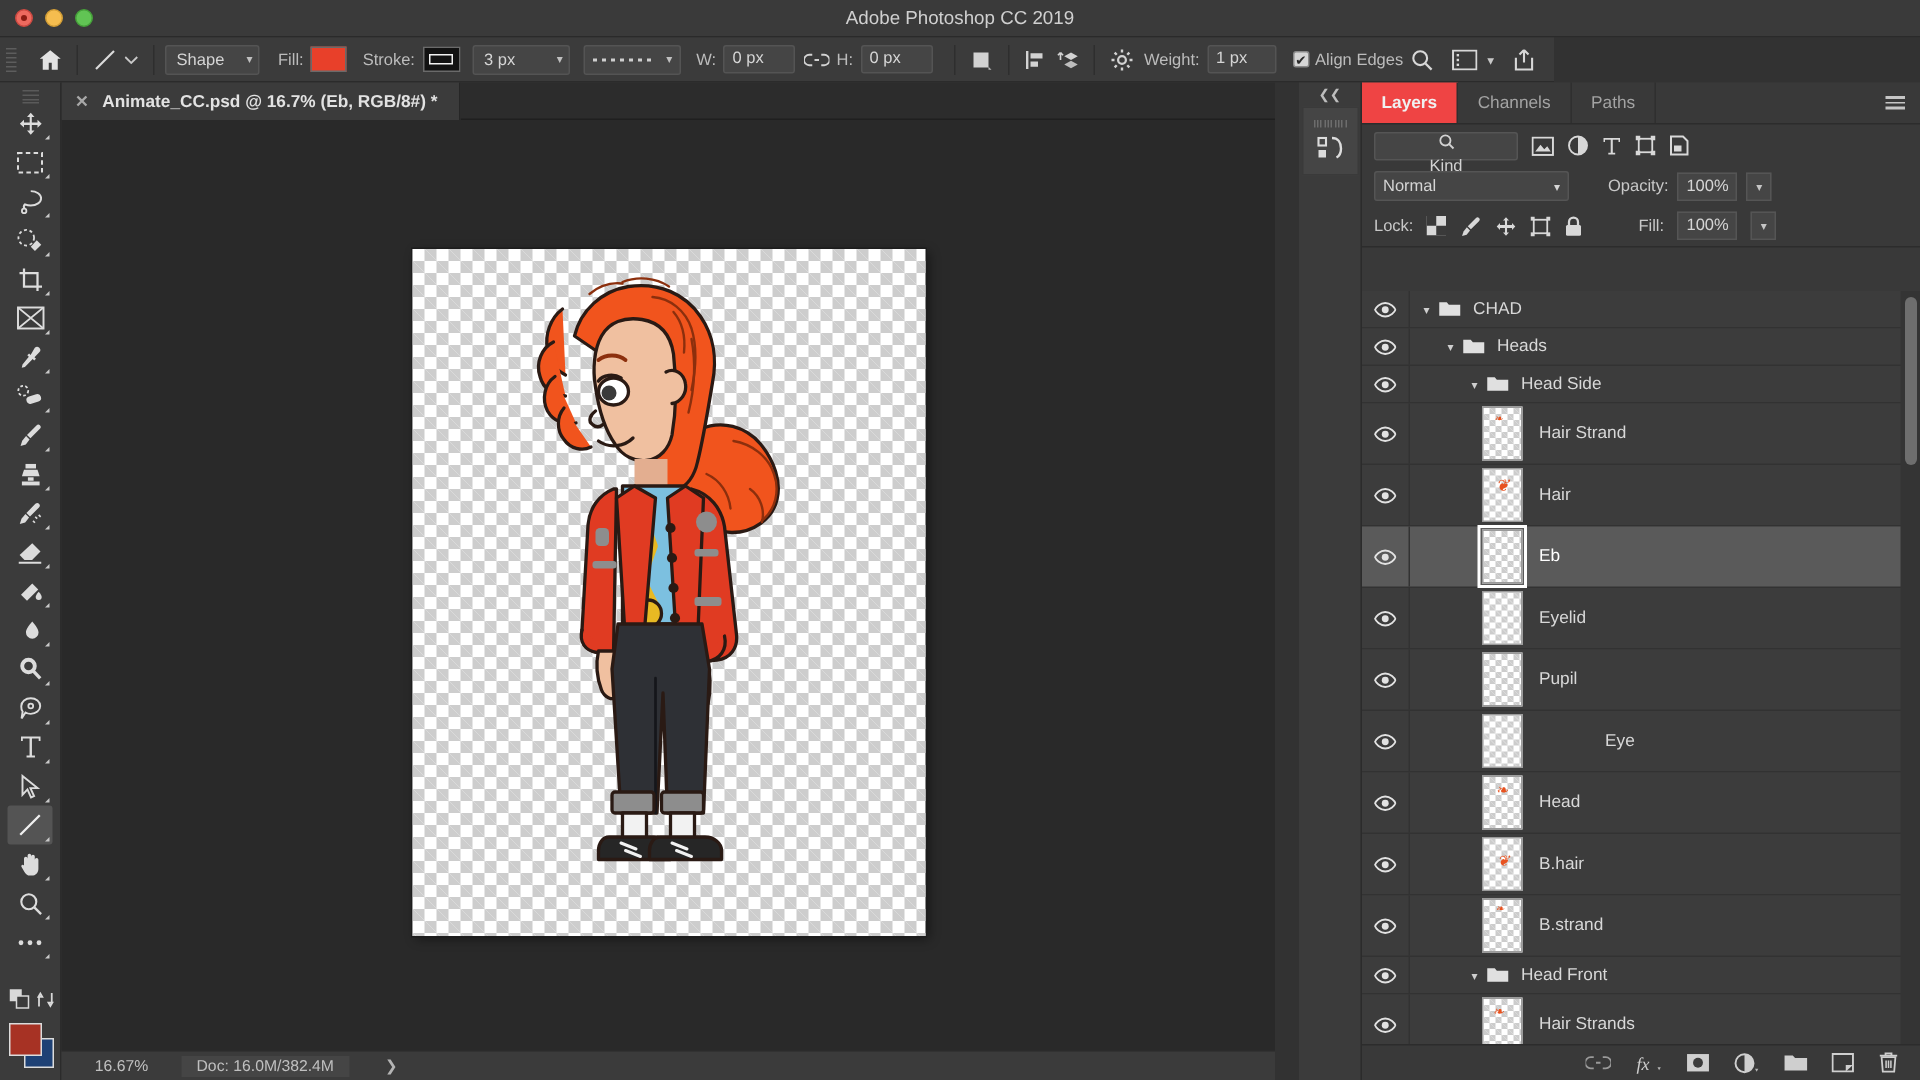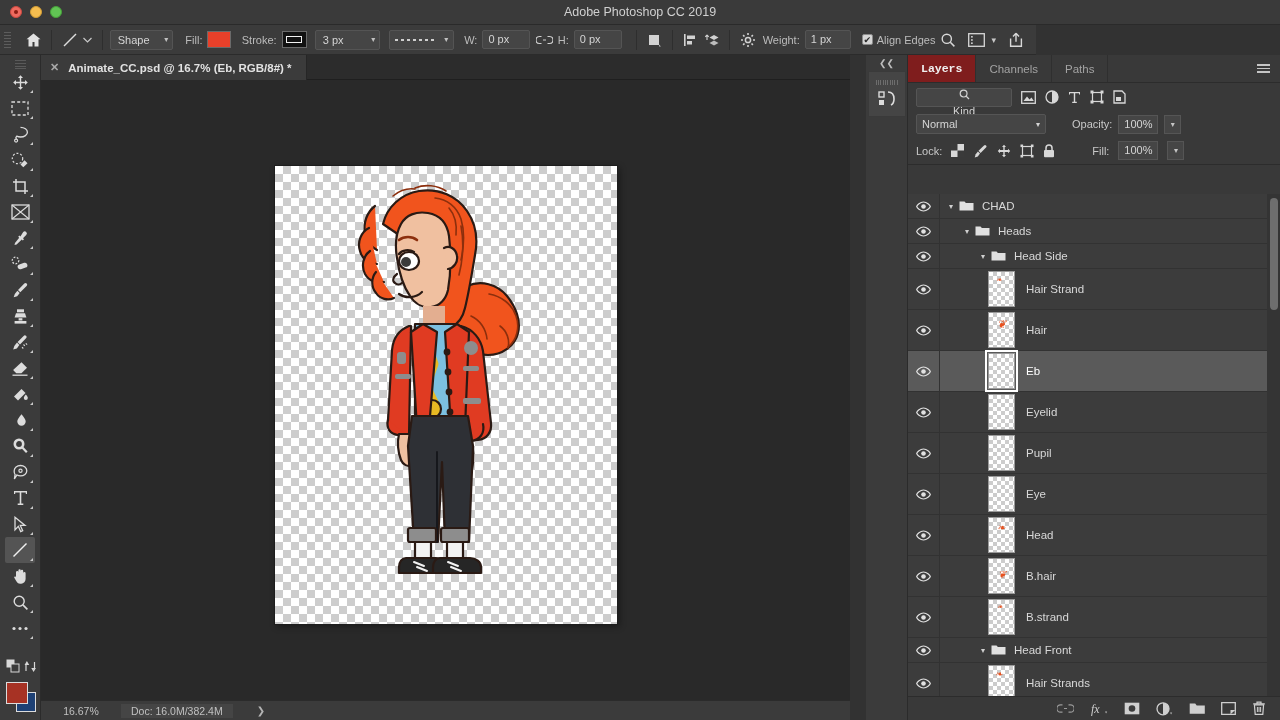--- a/index.html
+++ b/index.html
@@ -153,21 +153,21 @@
   .panel {
     position:absolute; top:55px; left:908px; width:372px; height:665px;
     background:#393939;
   }
   .paneltabs {
     height:28px; background:#393939; display:flex; align-items:stretch;
     border-bottom:1px solid #2c2c2c; position:relative;
   }
   .ptab { padding:0 13px; display:flex; align-items:center;
           font-size:11.5px; color:#a3a3a3; border-right:1px solid #2f2f2f; }
-  .ptab.active { background:#7f1d1d; color:#f0f0f0; font-weight:bold;font-family:Liberation Mono, monospace; }
+  .ptab.active { background:#ef4444; color:#f0f0f0; font-weight:bold; }
   .pmenu { margin-left:auto; padding:0 10px; display:flex;
            flex-direction:column; justify-content:center; gap:2px; }
   .pmenu i { display:block; width:13px; height:1.5px; background:#c5c5c5; }
 
   .filterrow { height:28px; display:flex; align-items:center;
                padding:0 8px; gap:9px; }
   .kindsel { background:#454545; border:1px solid #555; border-radius:2px;
              height:19px; width:96px; display:flex; align-items:center;
              padding:0 5px; gap:5px; color:#d2d2d2;flex-direction:column; }
   .fi { color:#d8d8d8; display:flex; align-items:center; }
@@ -945,21 +945,21 @@
 
       <div class="layerrow thumbed">
         <div class="eyecol">
           <span class="eye">
             <svg width="15" height="11" viewBox="0 0 15 11">
                 <path d="M7.5 1C11 1 13.8 4 14.3 5.5 13.8 7 11 10 7.5 10S1.2 7 0.7 5.5C1.2 4 4 1 7.5 1z" fill="none" stroke="#e2e2e2" stroke-width="1.2"></path>
                 <circle cx="7.5" cy="5.5" r="2.3" fill="#e2e2e2"></circle>
               </svg>
           </span>
         </div>
-        <div class="lbody" style="padding-left:48px;">
+        <div class="lbody" style="padding-left:48px;gap:44px;">
           <span class="thumb"></span>
           <span class="lname">Eye</span>
         </div>
       </div>
 
       <div class="layerrow thumbed">
         <div class="eyecol">
           <span class="eye">
             <svg width="15" height="11" viewBox="0 0 15 11">
                 <path d="M7.5 1C11 1 13.8 4 14.3 5.5 13.8 7 11 10 7.5 10S1.2 7 0.7 5.5C1.2 4 4 1 7.5 1z" fill="none" stroke="#e2e2e2" stroke-width="1.2"></path>

